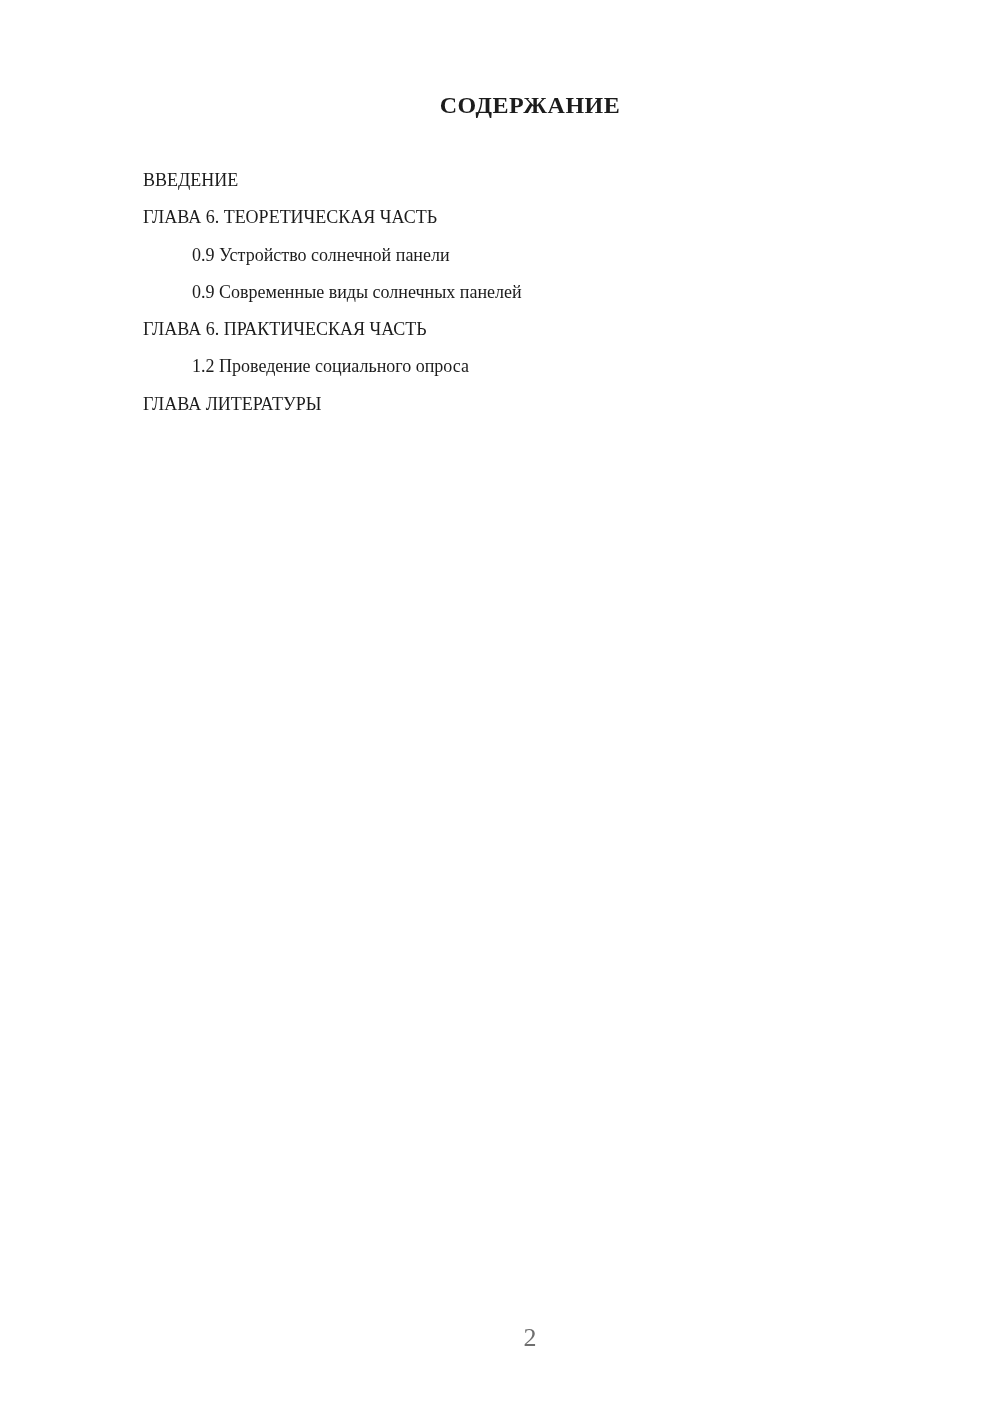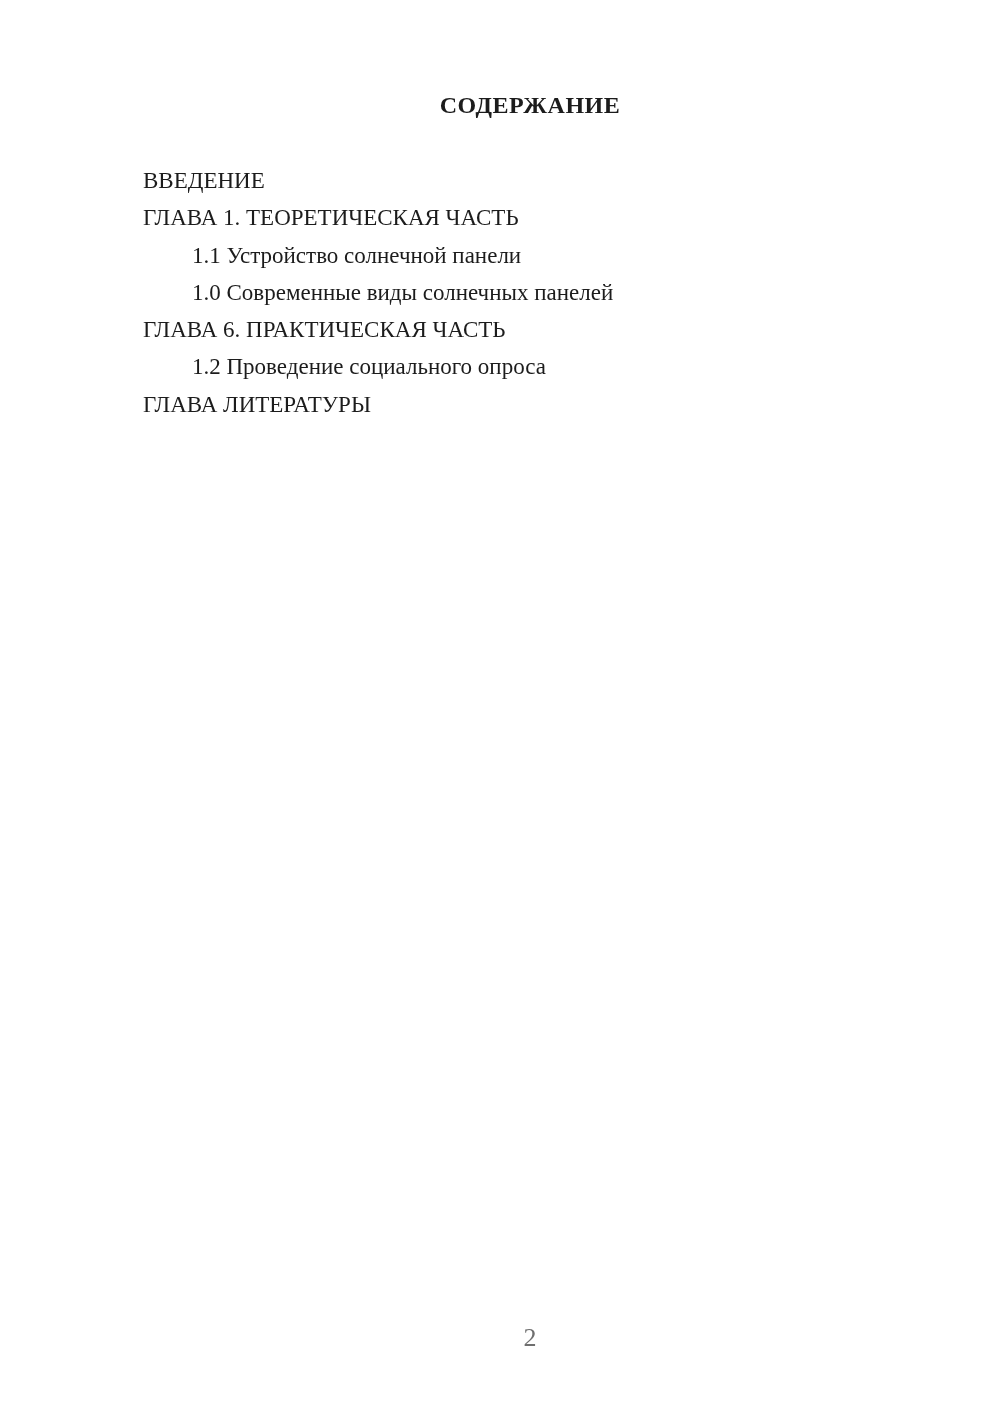--- a/index.html
+++ b/index.html
@@ -29,21 +29,21 @@
     font-weight: bold;
     line-height: 30px;
     letter-spacing: 0.5px;
   }
   .toc-list {
     margin-top: 42px;
   }
   .toc-row {
     display: flex;
     align-items: flex-start;
-    font-size: 23px;
+    font-size: 18px;
     line-height: 37.3px;
     font-weight: normal;
   }
   .toc-row .toc-label {
     flex: 1 1 auto;
     white-space: nowrap;
     overflow: hidden;
   }
   .toc-row.level-1 .toc-label {
     padding-left: 49px;
@@ -71,29 +71,29 @@
   <div class="content">
     <h1 class="toc-title">СОДЕРЖАНИЕ</h1>
 
     <div class="toc-list">
 
     <div class="toc-row">
           <span class="toc-label">ВВЕДЕНИЕ</span>
           <span class="toc-page">3</span>
         </div>
         <div class="toc-row">
-          <span class="toc-label">ГЛАВА 1. ТЕОРЕТИЧЕСКАЯ ЧАСТЬ</span>
+          <span class="toc-label">ГЛАВА 6. ТЕОРЕТИЧЕСКАЯ ЧАСТЬ</span>
           <span class="toc-page">5</span>
         </div>
         <div class="toc-row level-1">
-          <span class="toc-label">1.1 Устройство солнечной панели</span>
+          <span class="toc-label">0.9 Устройство солнечной панели</span>
           <span class="toc-page">5</span>
         </div>
         <div class="toc-row level-1">
-          <span class="toc-label">1.0 Современные виды солнечных панелей</span>
+          <span class="toc-label">0.9 Современные виды солнечных панелей</span>
           <span class="toc-page">12</span>
         </div>
         <div class="toc-row">
           <span class="toc-label">ГЛАВА 6. ПРАКТИЧЕСКАЯ ЧАСТЬ</span>
           <span class="toc-page">14</span>
         </div>
         <div class="toc-row level-1">
           <span class="toc-label">1.2 Проведение социального опроса</span>
           <span class="toc-page">14</span>
         </div>

